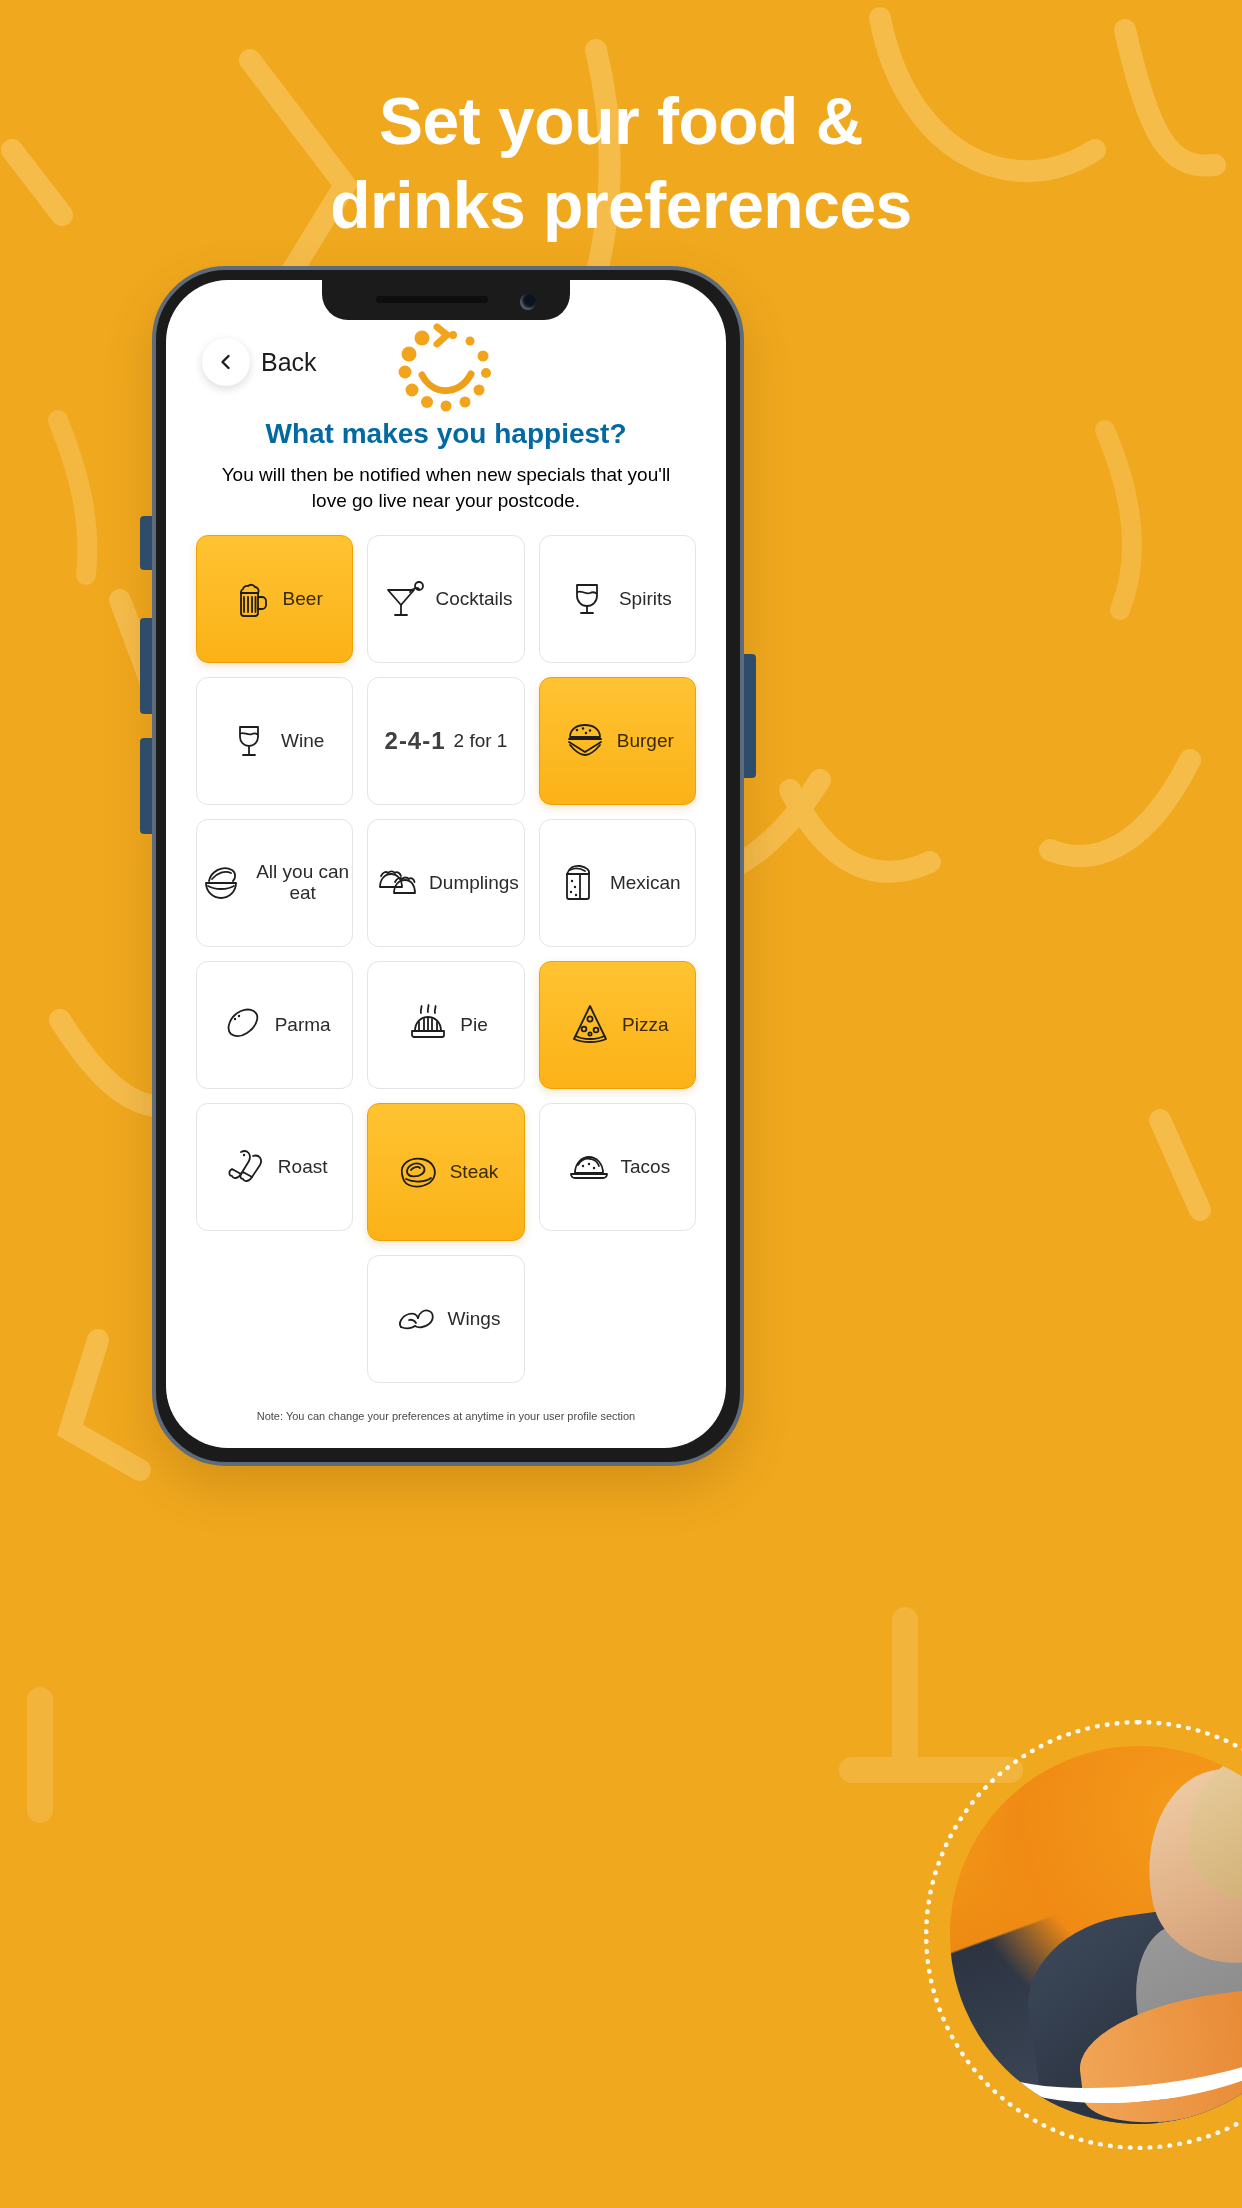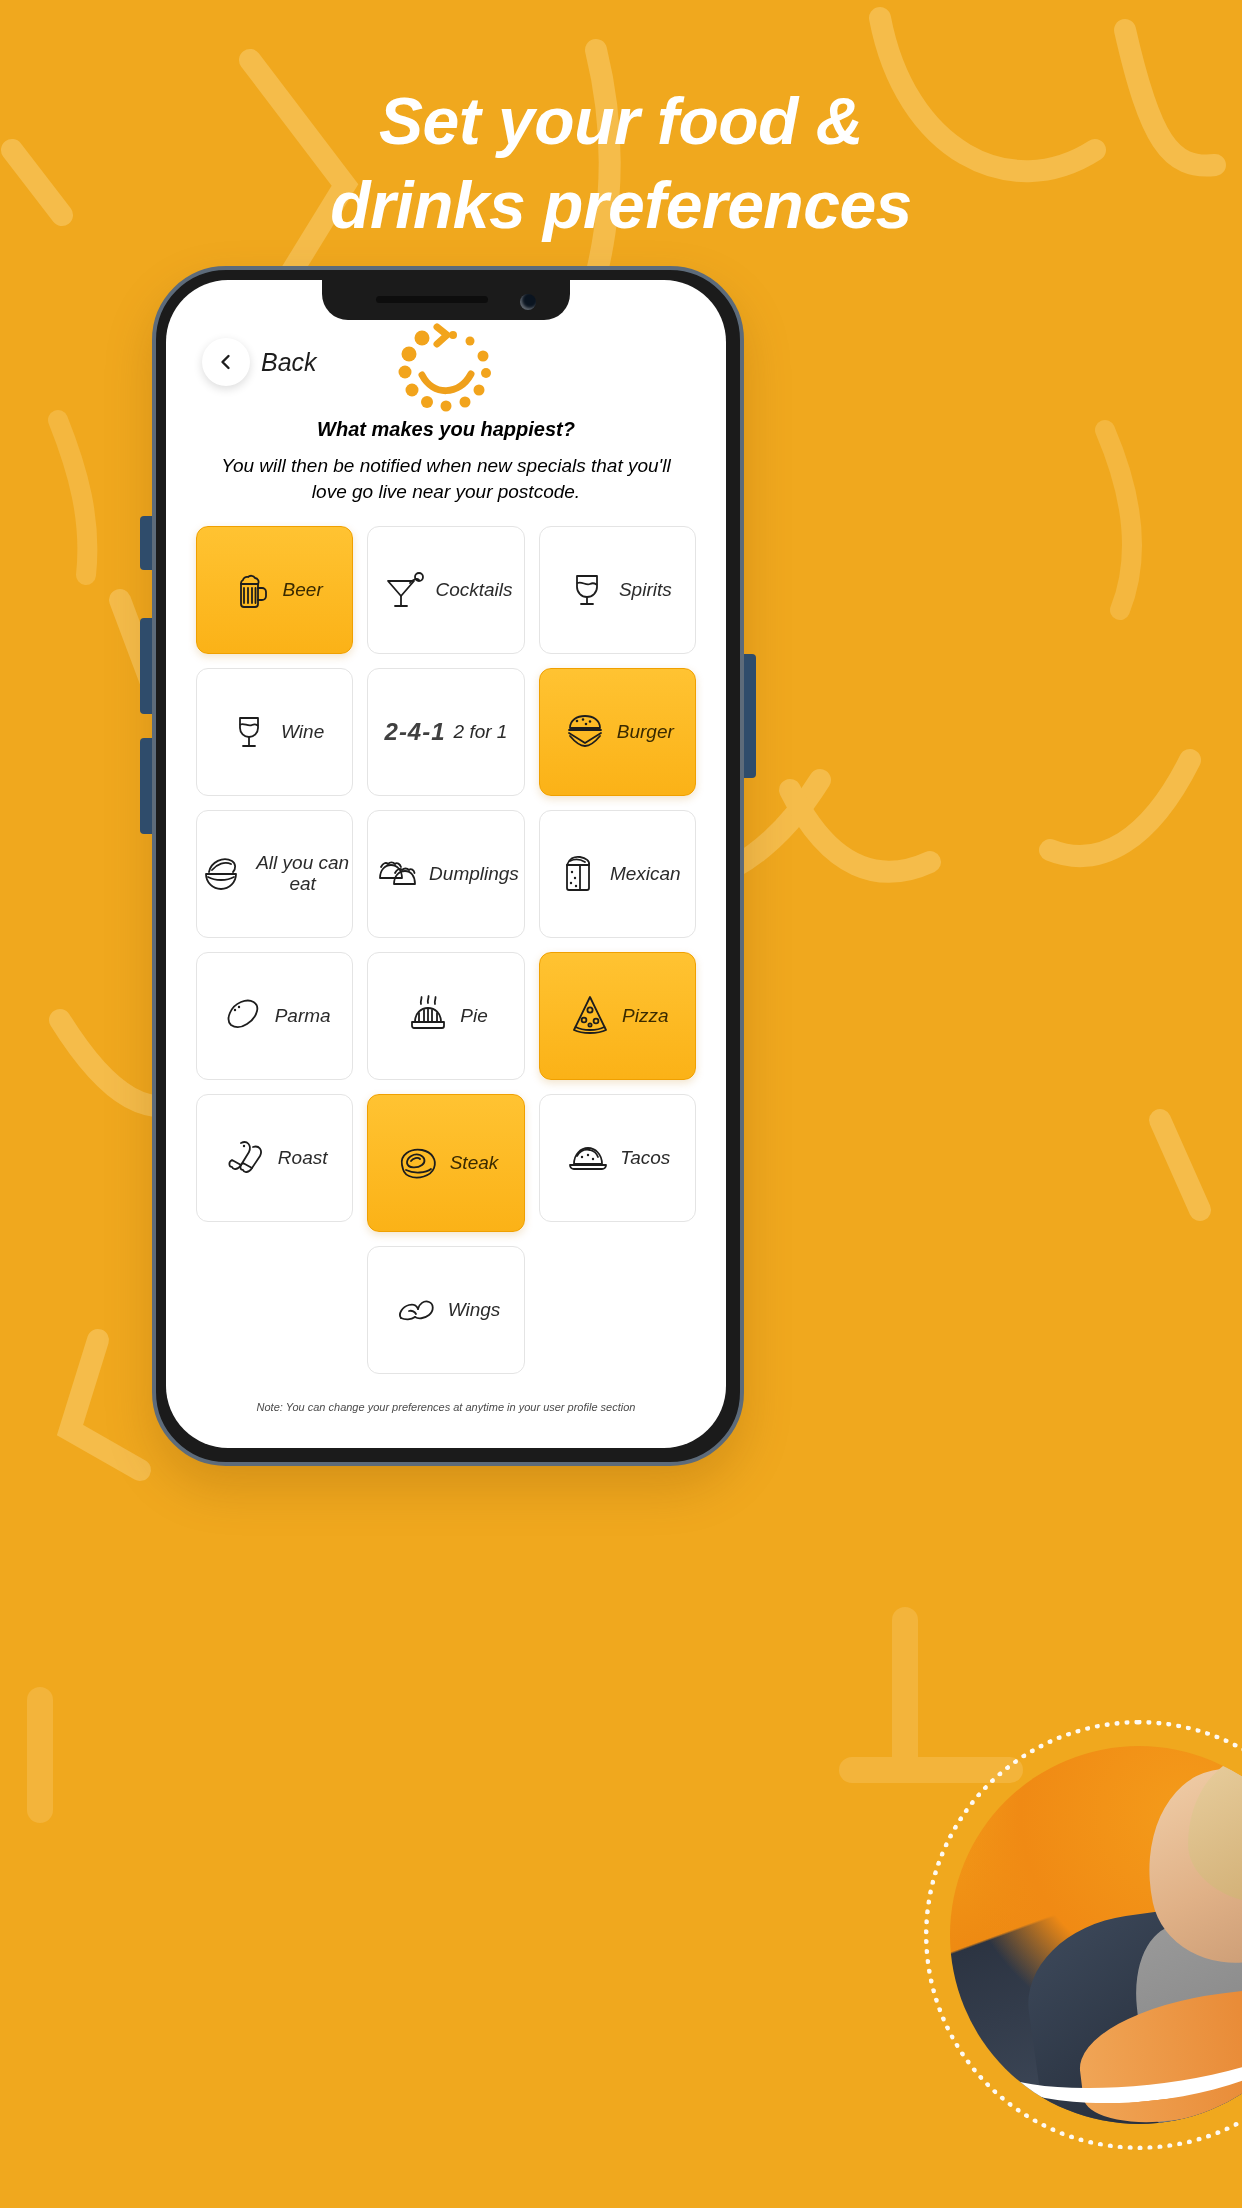--- a/index.html
+++ b/index.html
@@ -6,21 +6,20 @@
   html, body {
     width: 1242px; height: 2208px;
     overflow: hidden;
     font-family: "Liberation Sans", sans-serif;
   }
   .stage {
     position: relative;
     width: 1242px; height: 2208px;
     background: #F0A81E;
     overflow: hidden;
-    font-style: italic;
   }
 
   
   .deco { position: absolute; pointer-events: none; }
   .deco svg { display: block; }
 
   
   .headline {
     position: absolute;
     top: 88px; left: 0; width: 1242px;
@@ -210,22 +209,22 @@
   .brand-logo {
     position: absolute;
     left: 50%; top: 30px;
     transform: translateX(-50%);
     width: 106px; height: 106px;
   }
 
   .sec-title {
     margin-top: 8px;
     text-align: center;
-    color: #000000;
-    font-size: 20px;
+    color: #0369a1;
+    font-size: 28px;
     font-weight: 700;
   }
   .sec-sub {
     margin-top: 12px;
     text-align: center;
     color: #000000;
     font-size: 19px;
     line-height: 1.35;
     padding: 0 22px;
   }

